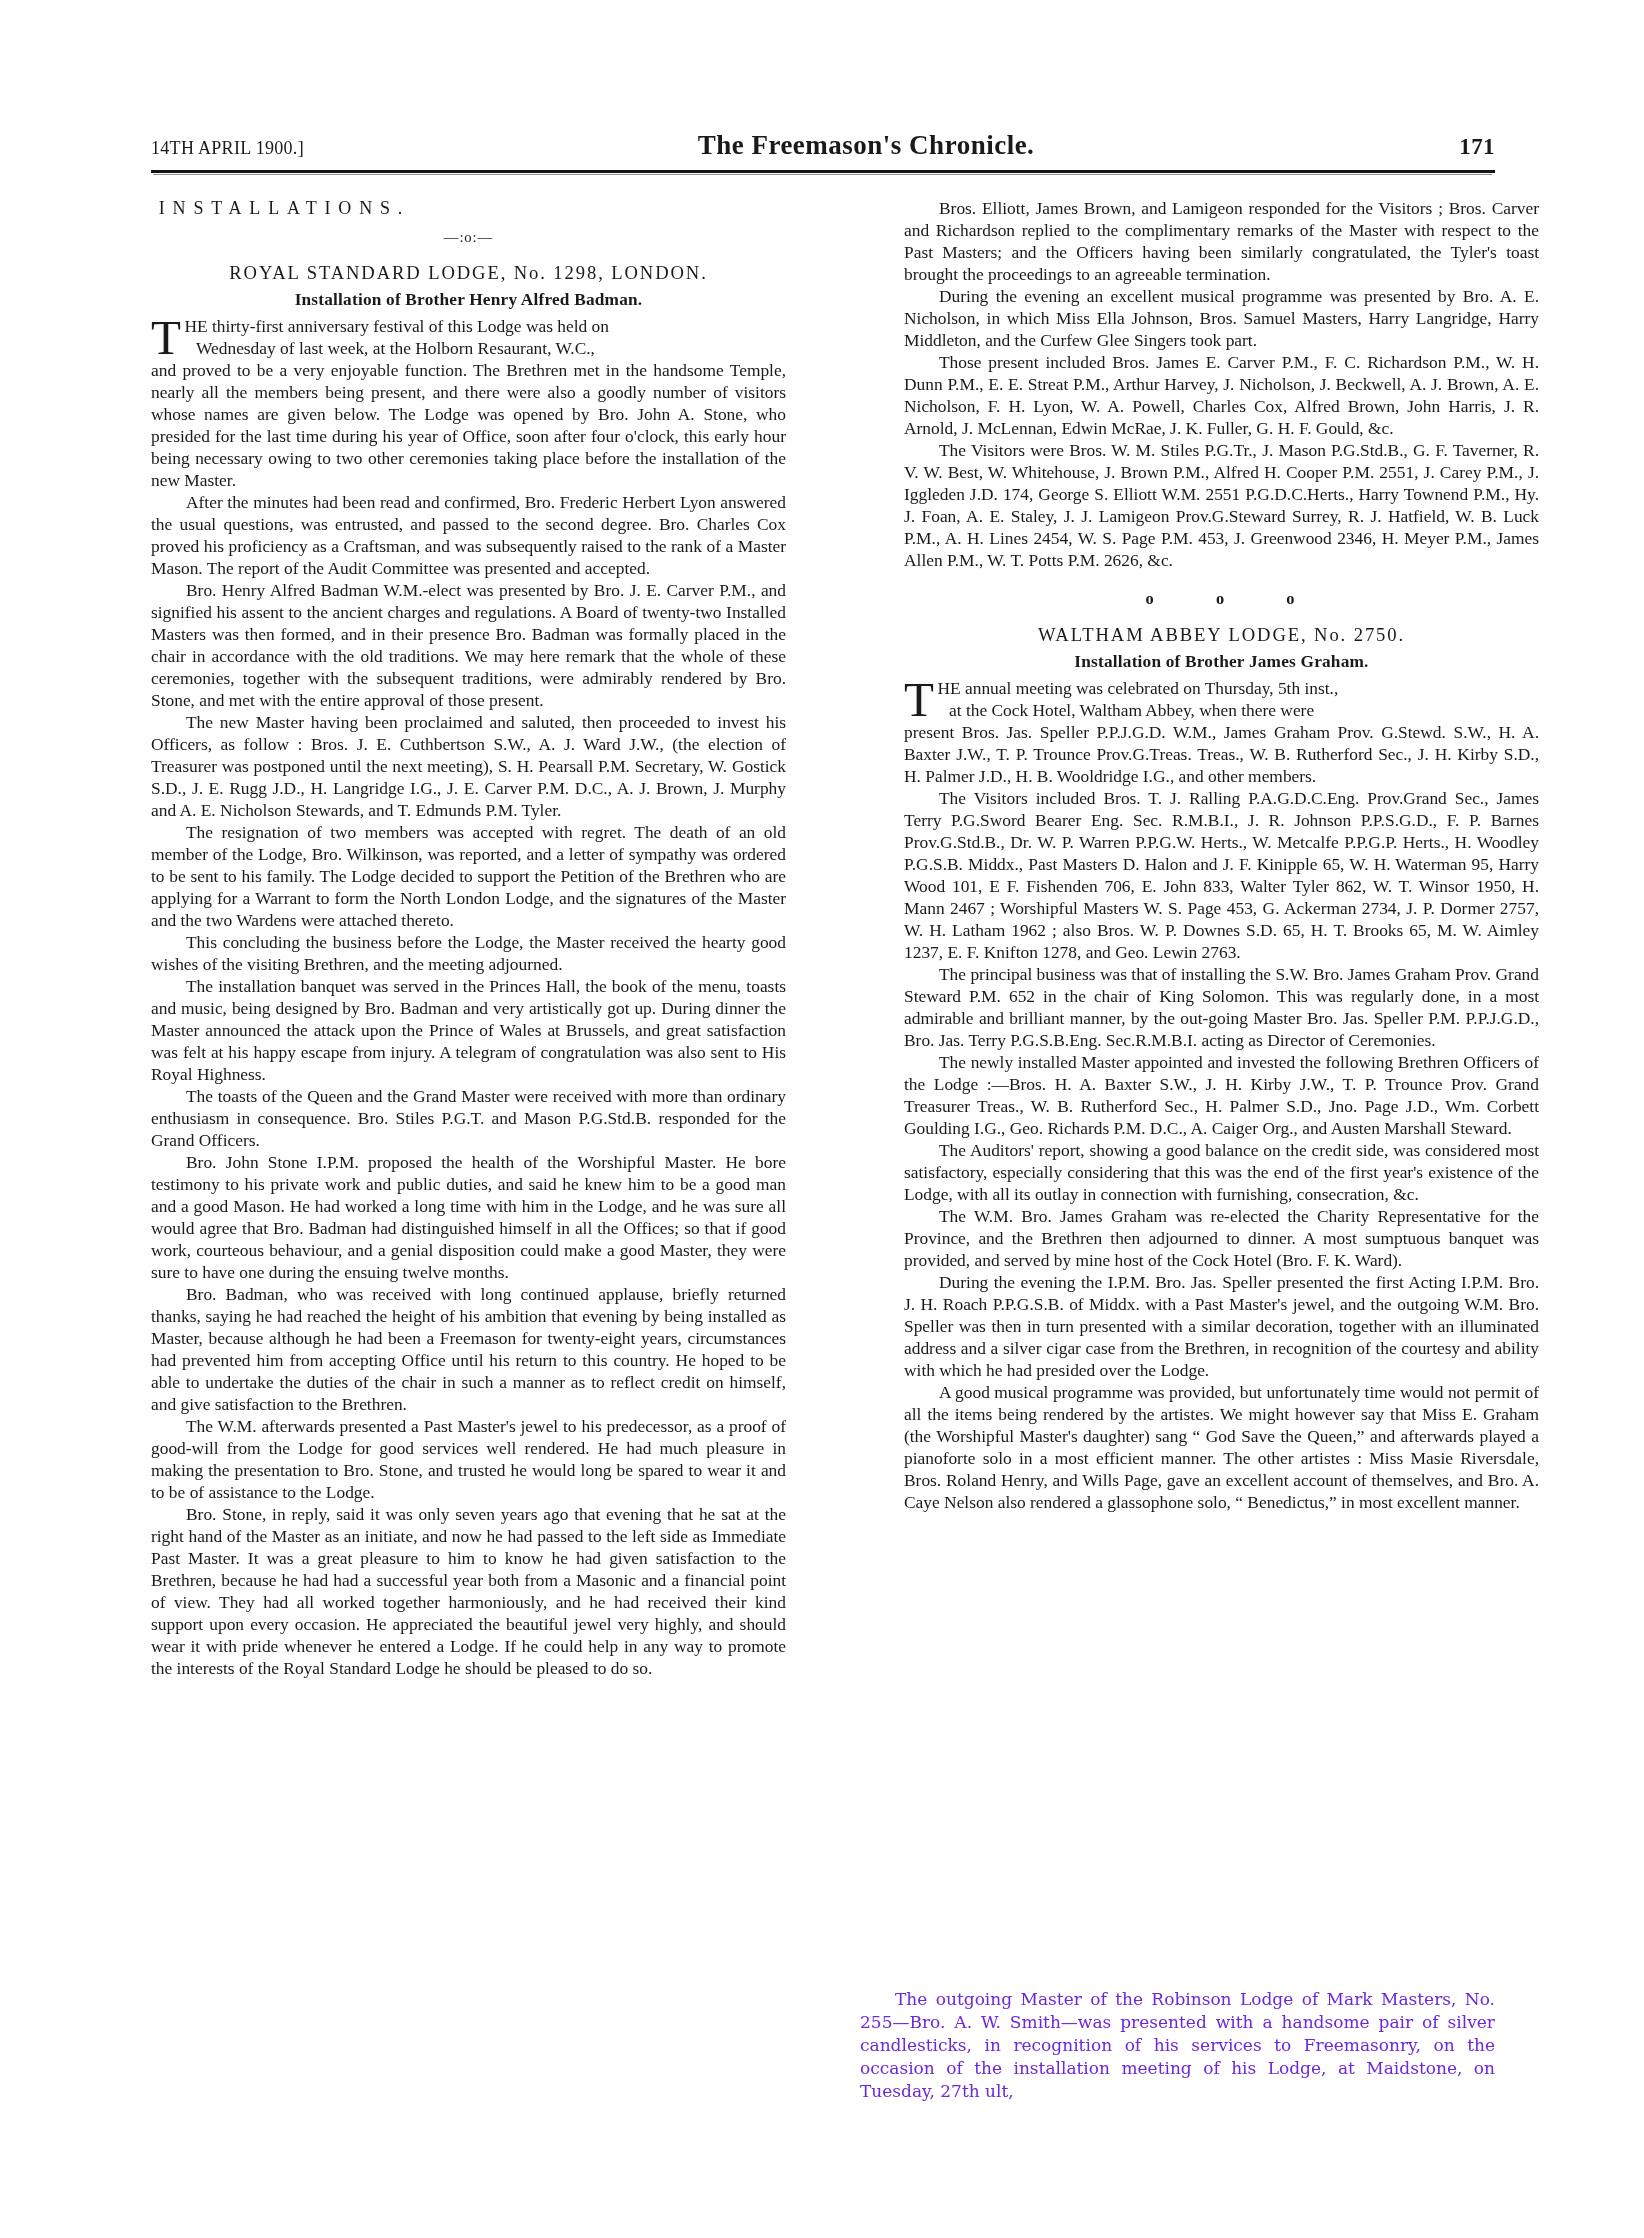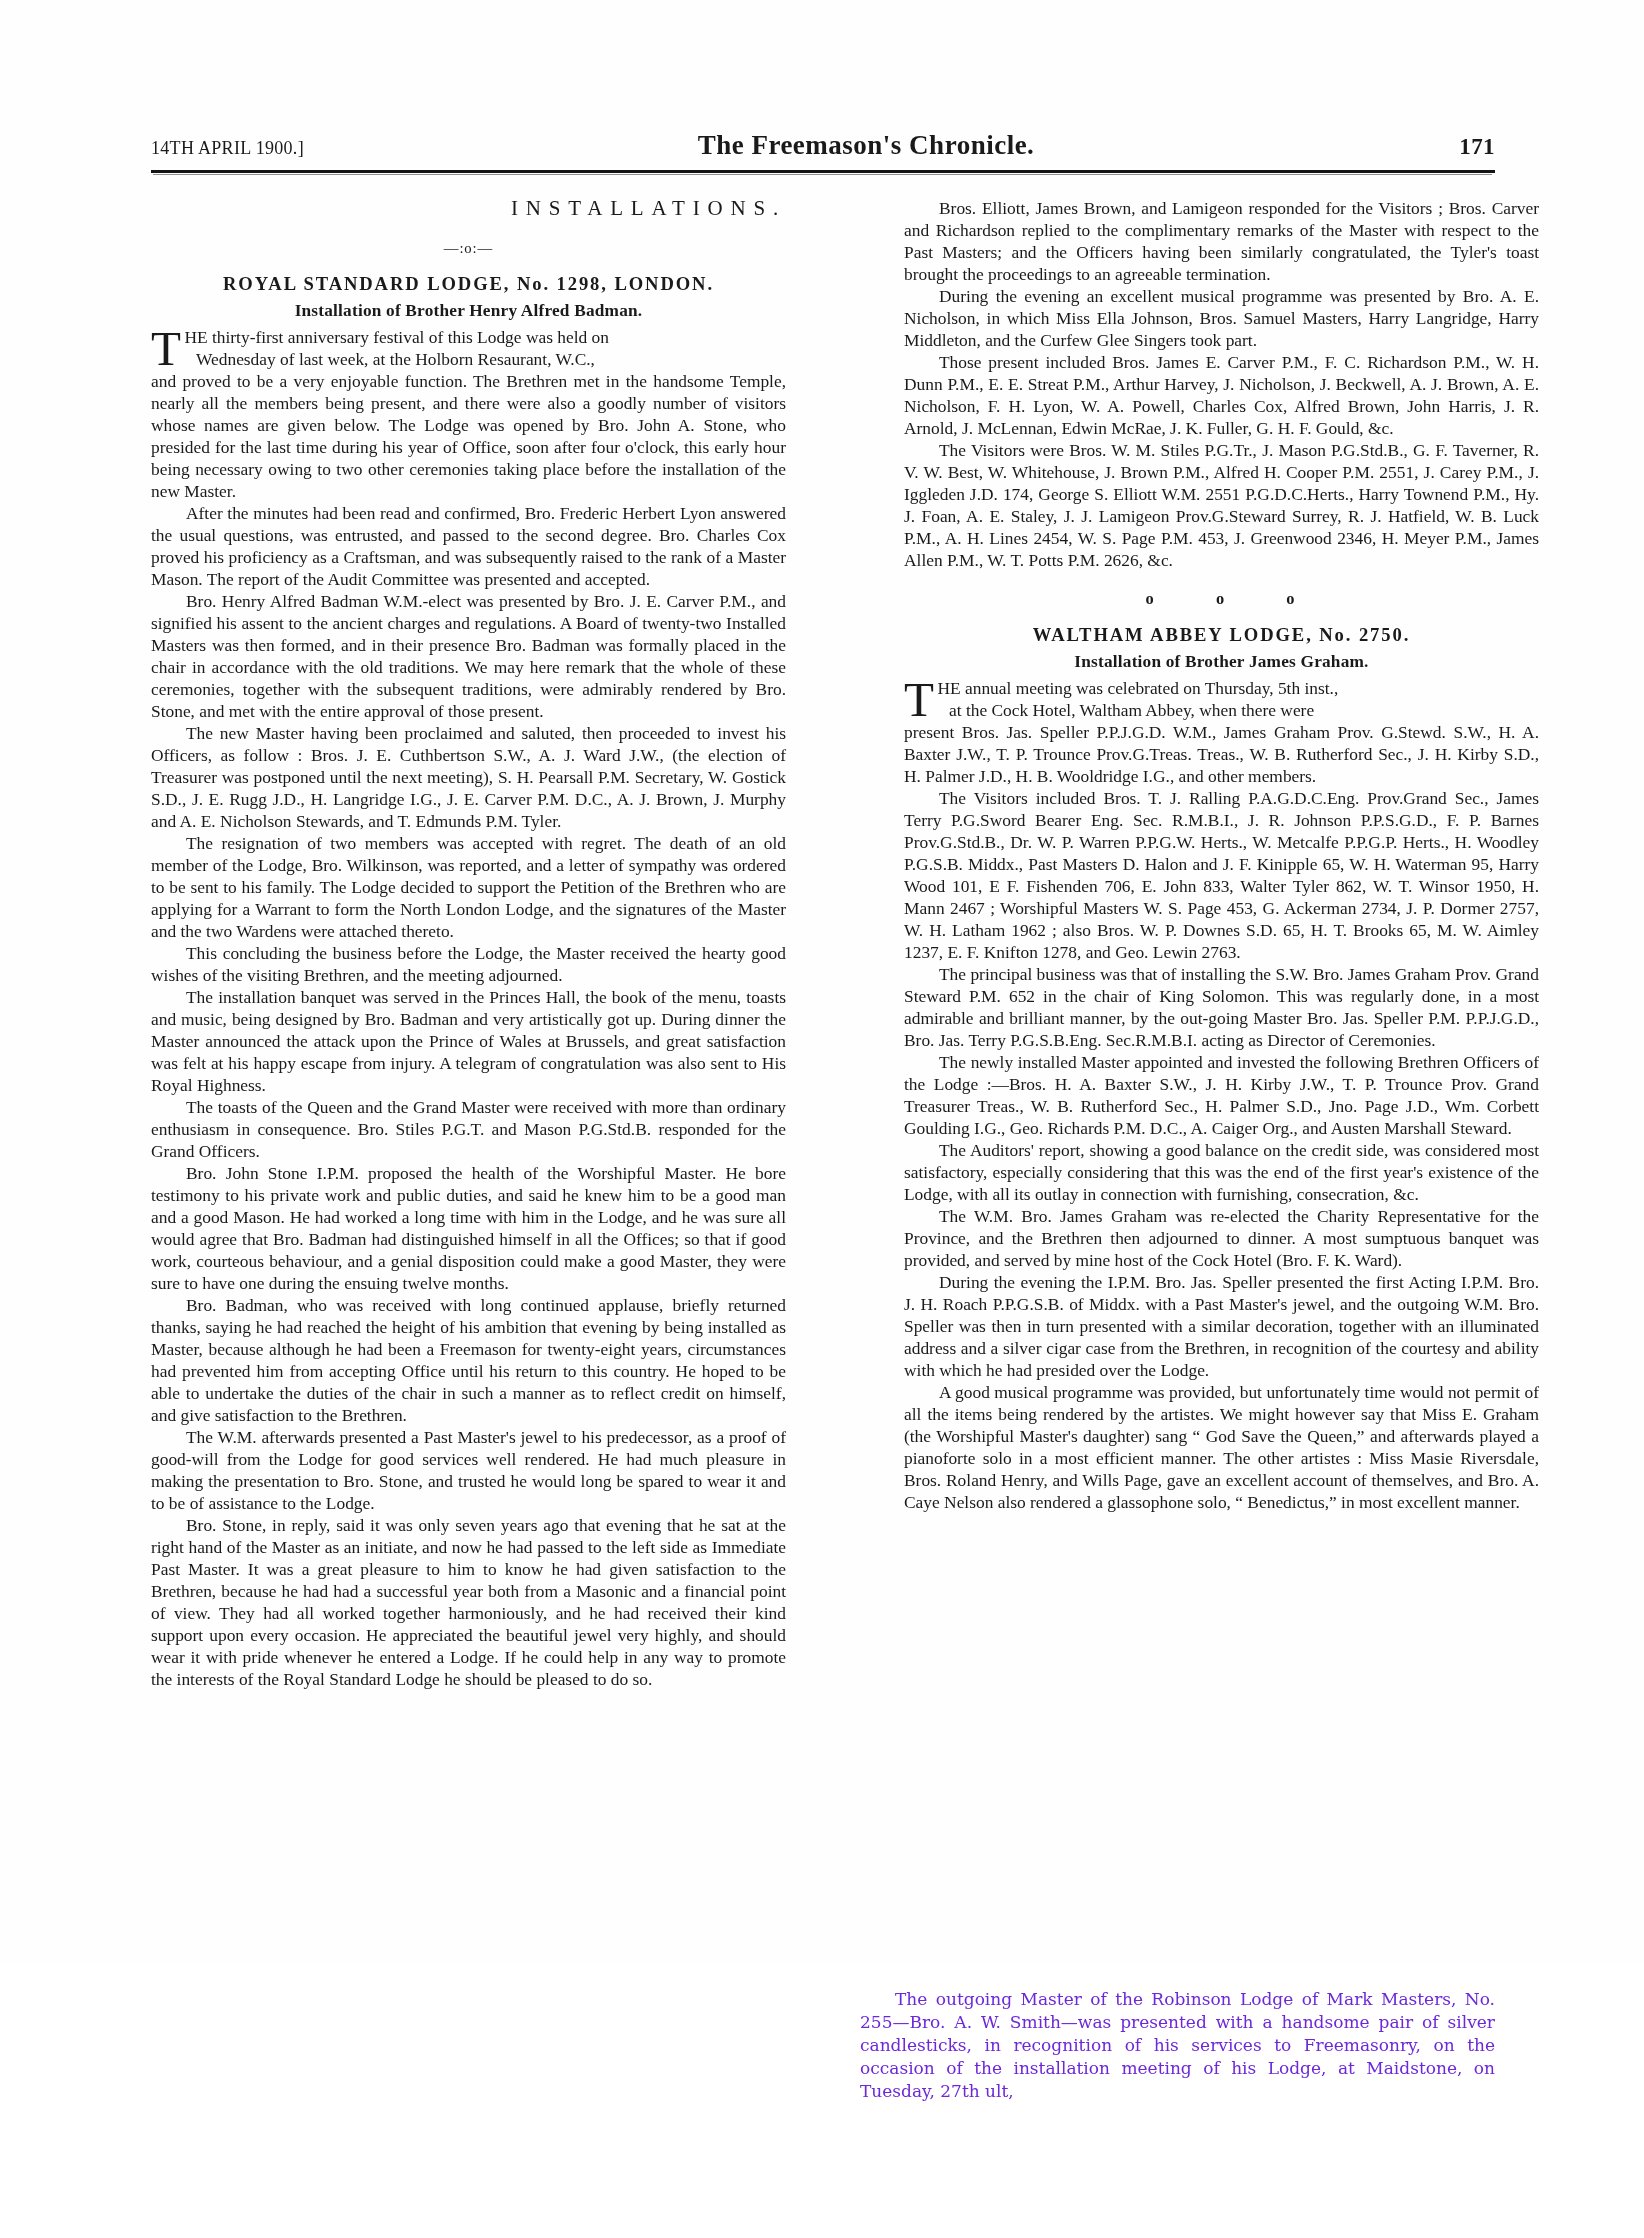--- a/index.html
+++ b/index.html
@@ -75,37 +75,37 @@
     top: 197px;
     width: 635px;
     font-size: 17.4px;
     line-height: 22px;
     text-align: justify;
   }
   .col-left  { left: 151px; }
   .col-right { left: 860px; margin-left: 44px; }
 
   .head-main {
-    text-align: right;
-    font-size: 21px;
+    text-align: left;
+    font-size: 18px;
     letter-spacing: 7.8px;
-    margin: 0 0 18px 0;
+    margin: 0 0 7px 0;
     padding-left: 7.8px;
     font-weight: normal;
   }
   .orn {
     text-align: center;
     font-size: 14.7px;
     letter-spacing: 0.9px;
     margin: 3.5px 0 14px 0;
   }
   .head-lodge {
     text-align: center;
     font-size: 18.6px;
-    font-weight: bold;
+    font-weight: normal;
     letter-spacing: 1.9px;
     margin: 0 0 5.2px 0;
   }
   .head-sub {
     text-align: center;
     font-size: 17.3px;
     font-weight: bold;
     letter-spacing: 0.2px;
     margin: 0 0 3.5px 0;
   }

